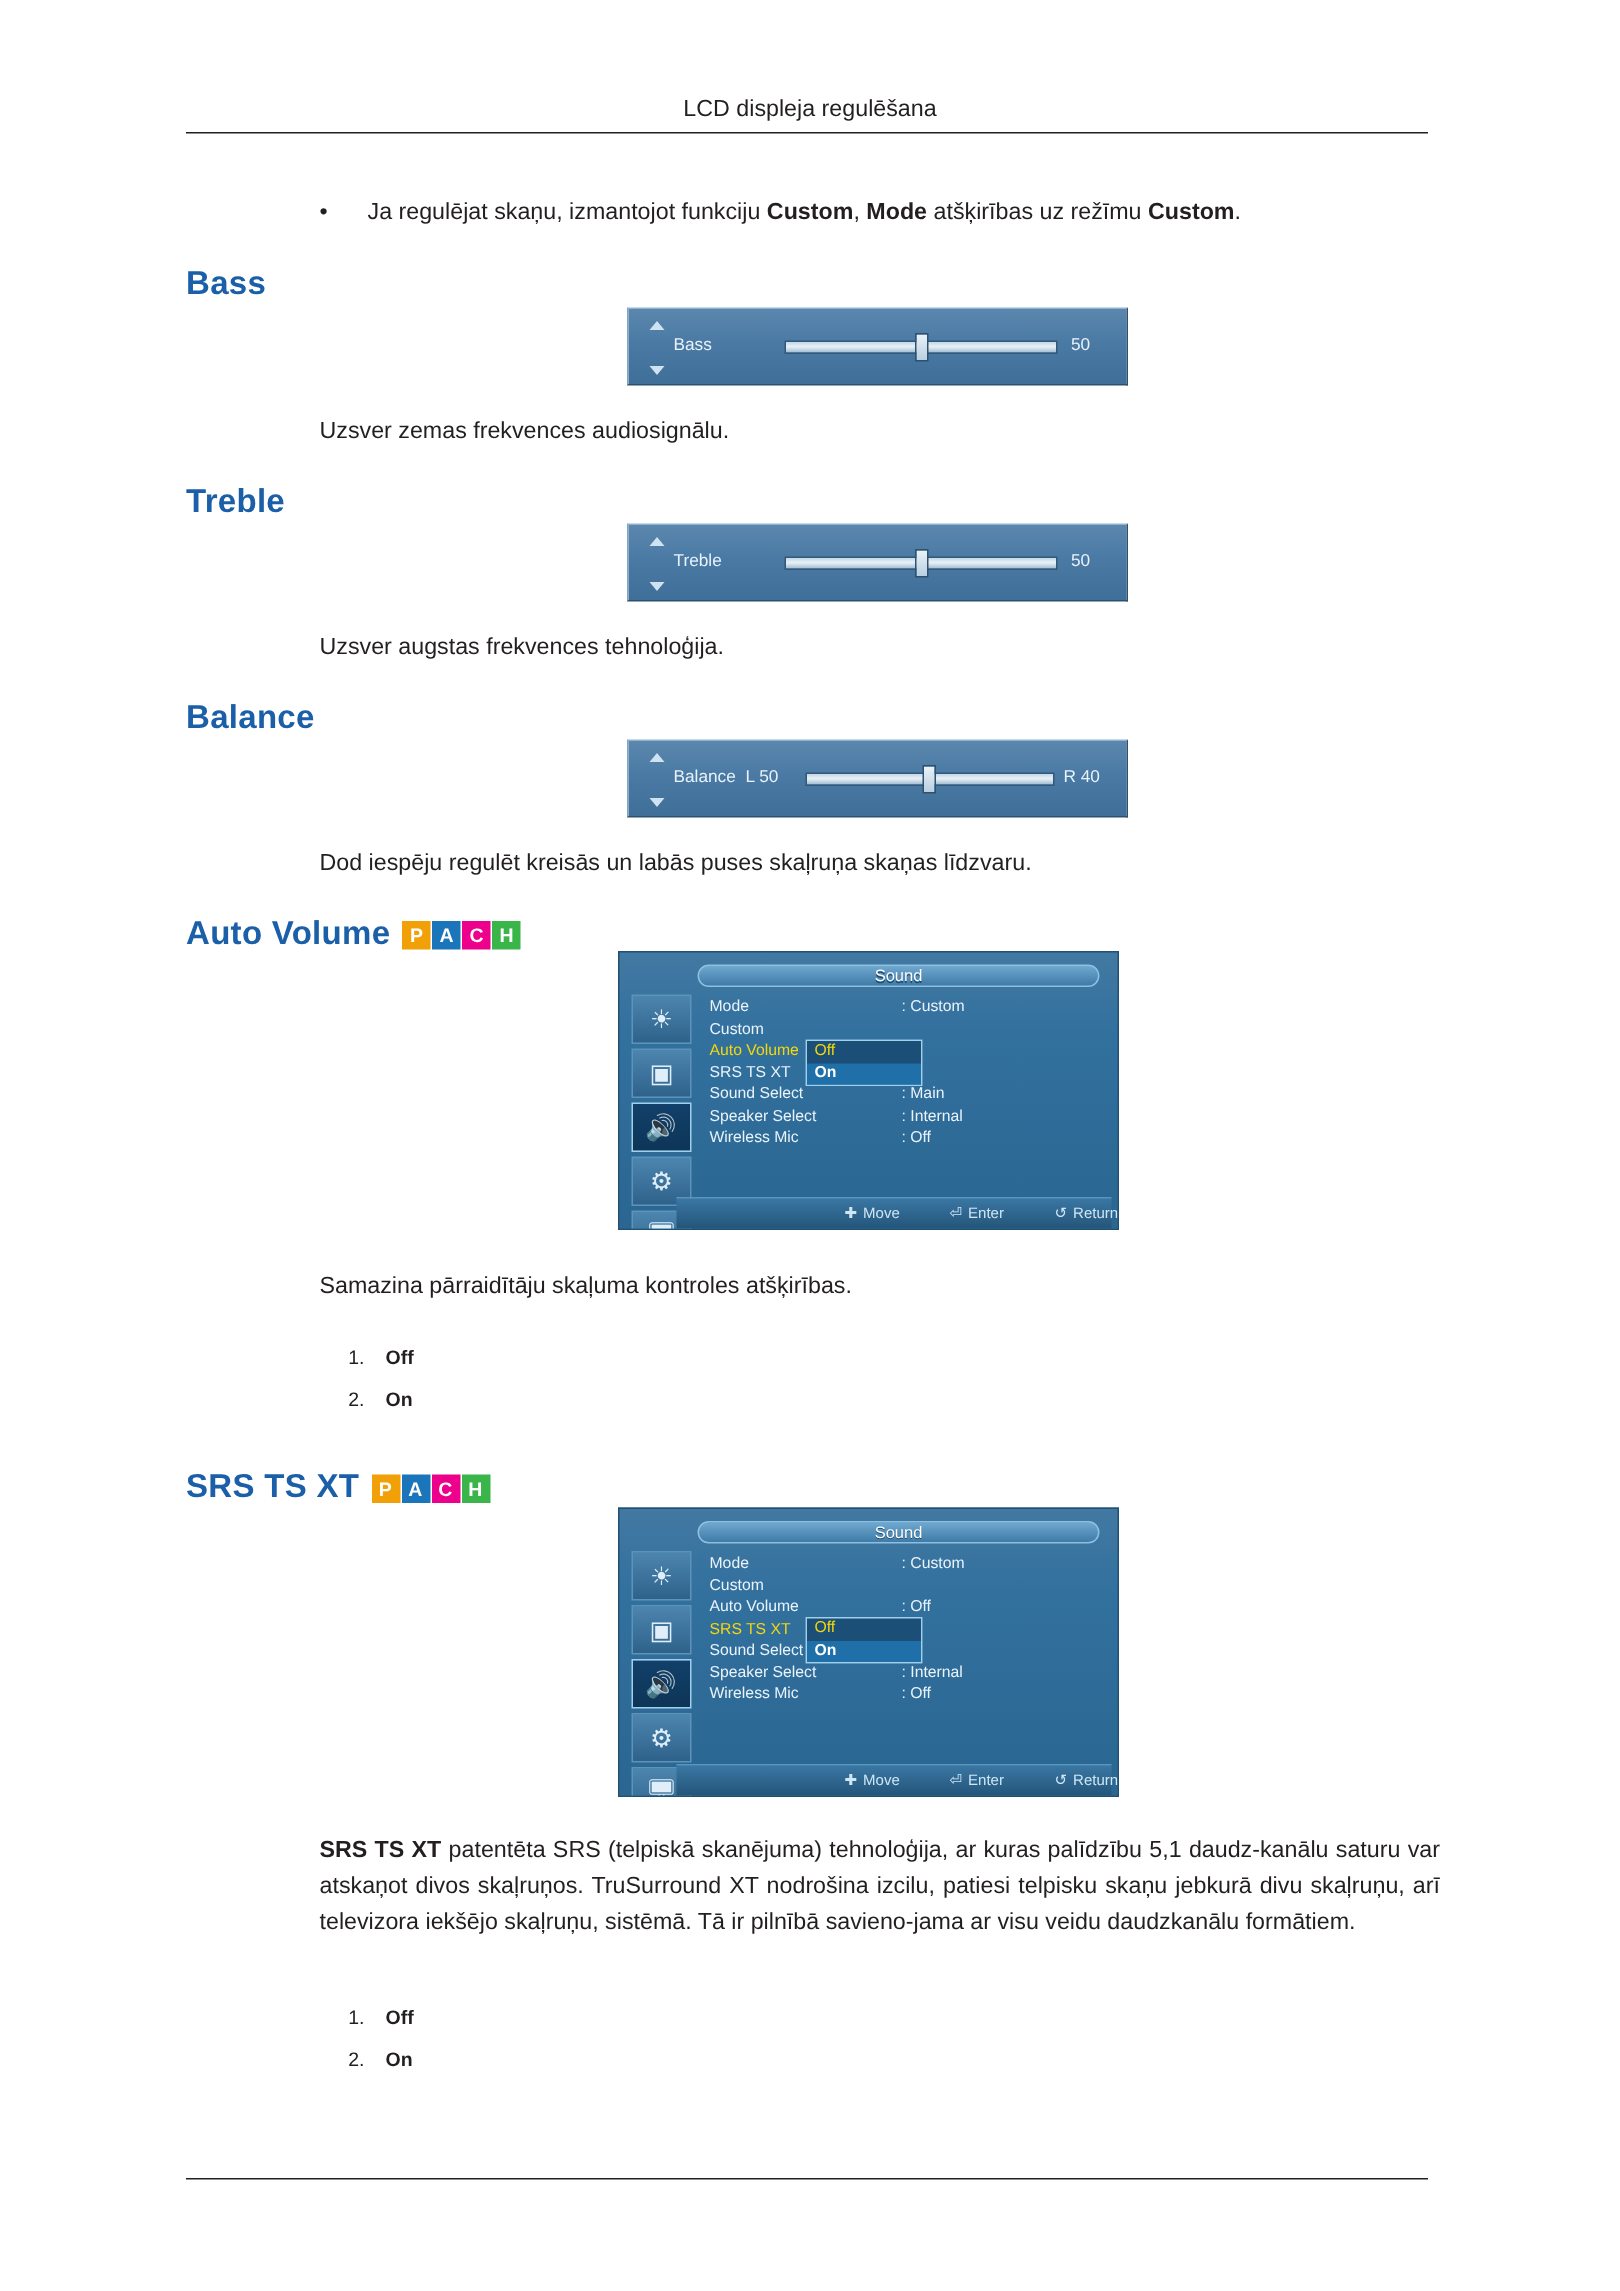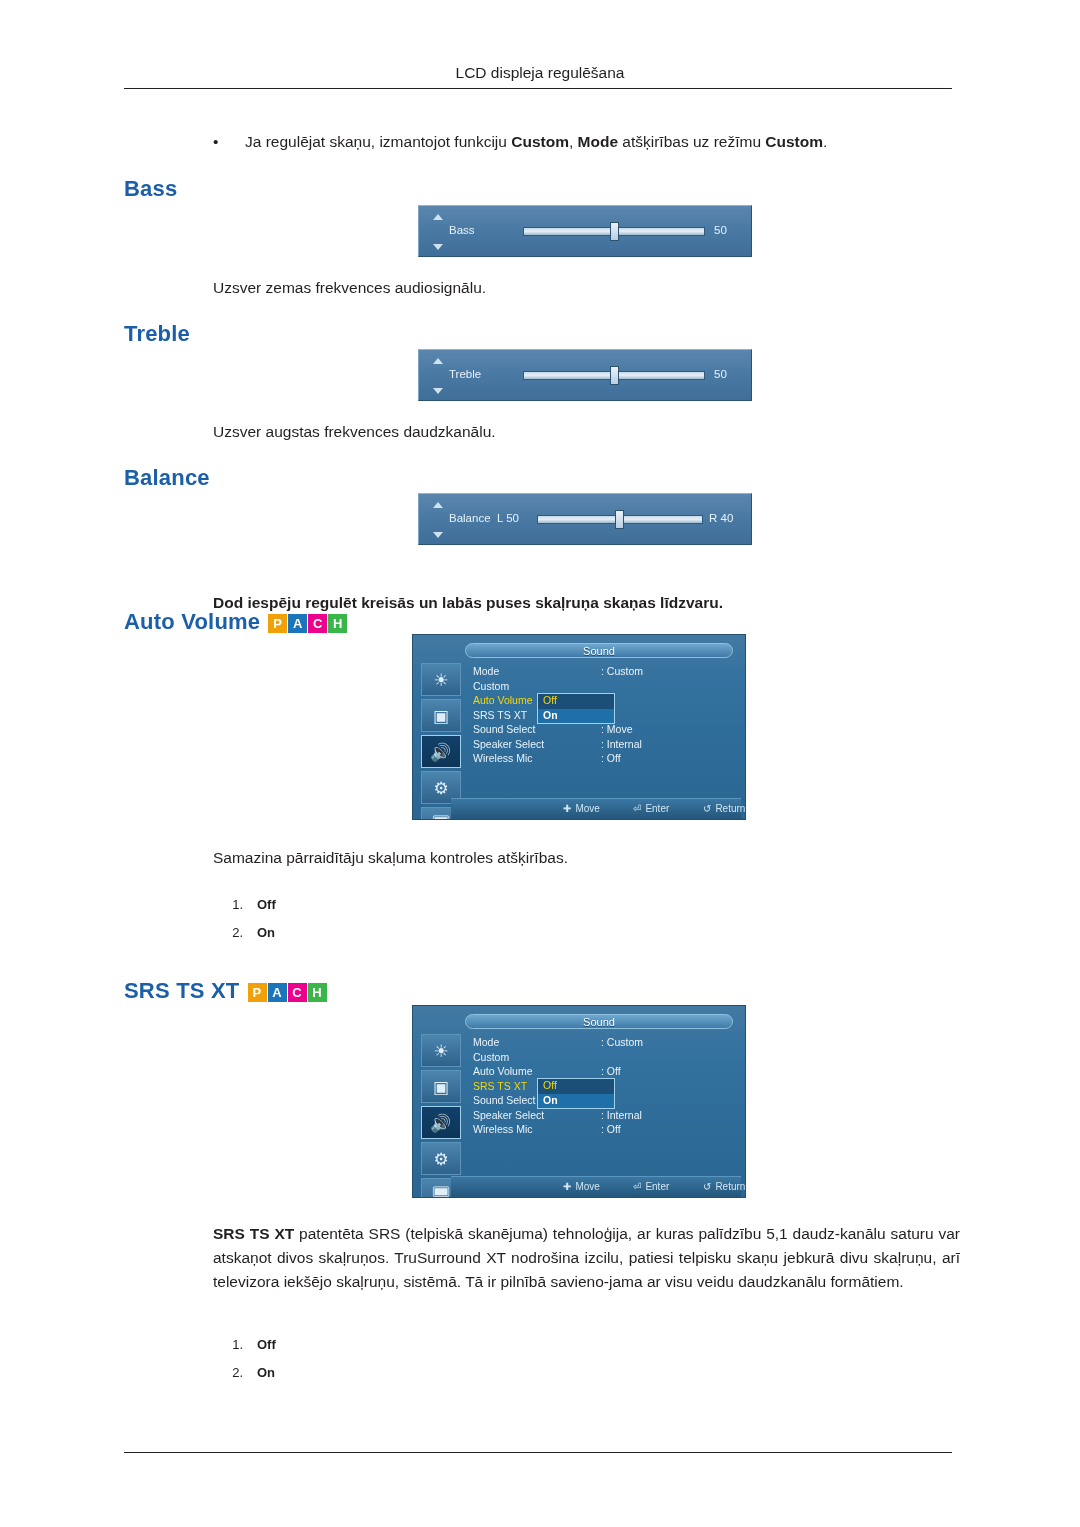--- a/index.html
+++ b/index.html
@@ -348,37 +348,37 @@
     <div class="arrows">
       <div class="tri-up"></div>
       <div class="tri-dn"></div>
     </div>
     <div class="label">Treble</div>
     <div class="track" style="left:104px; width:182px;"></div>
     <div class="thumb" style="left:191px;"></div>
     <div class="sval" style="left:295px;">50</div>
   </div>
 
-  <div class="desc" style="top:421px; left:213px;">Uzsver augstas frekvences daudzkanālu.</div>
+  <div class="desc" style="top:421px; left:213px;">Uzsver augstas frekvences tehnoloģija.</div>
 
   <h2 class="section" style="top:465px; left:124px;">Balance</h2>
 
   <div class="slider-osd" style="top:493px; left:418px;">
     <div class="arrows">
       <div class="tri-up"></div>
       <div class="tri-dn"></div>
     </div>
     <div class="label">Balance</div>
     <div class="lval" style="left:78px;">L  50</div>
     <div class="track" style="left:118px; width:166px;"></div>
     <div class="thumb" style="left:196px;"></div>
     <div class="lval" style="left:290px;">R  40</div>
   </div>
 
-  <div class="desc" style="top:592px; left:213px;font-weight:bold;">Dod iespēju regulēt kreisās un labās puses skaļruņa skaņas līdzvaru.</div>
+  <div class="desc" style="top:565px; left:213px;">Dod iespēju regulēt kreisās un labās puses skaļruņa skaņas līdzvaru.</div>
 
   <h2 class="section" style="top:609px; left:124px;"><span>Auto Volume</span><span class="pach"><span class="p">P</span><span class="a">A</span><span class="c">C</span><span class="h">H</span></span></h2>
 
   <div class="osd" style="top:634px; left:412px; height:186px;">
     <div class="osd-bg"></div>
     <div class="osd-title-bar">
       <div class="osd-title">Sound</div>
     </div>
     <div class="osd-icons">
       <div class="osd-icon">
@@ -409,21 +409,21 @@
       <div class="osd-row">
         <span class="name hl">Auto Volume</span>
         <span class="val"></span>
       </div>
       <div class="osd-row">
         <span class="name">SRS TS XT</span>
         <span class="val"></span>
       </div>
       <div class="osd-row">
         <span class="name">Sound Select</span>
-        <span class="val">: Move</span>
+        <span class="val">: Main</span>
       </div>
       <div class="osd-row">
         <span class="name">Speaker Select</span>
         <span class="val">: Internal</span>
       </div>
       <div class="osd-row">
         <span class="name">Wireless Mic</span>
         <span class="val">: Off</span>
       </div>
     </div>

